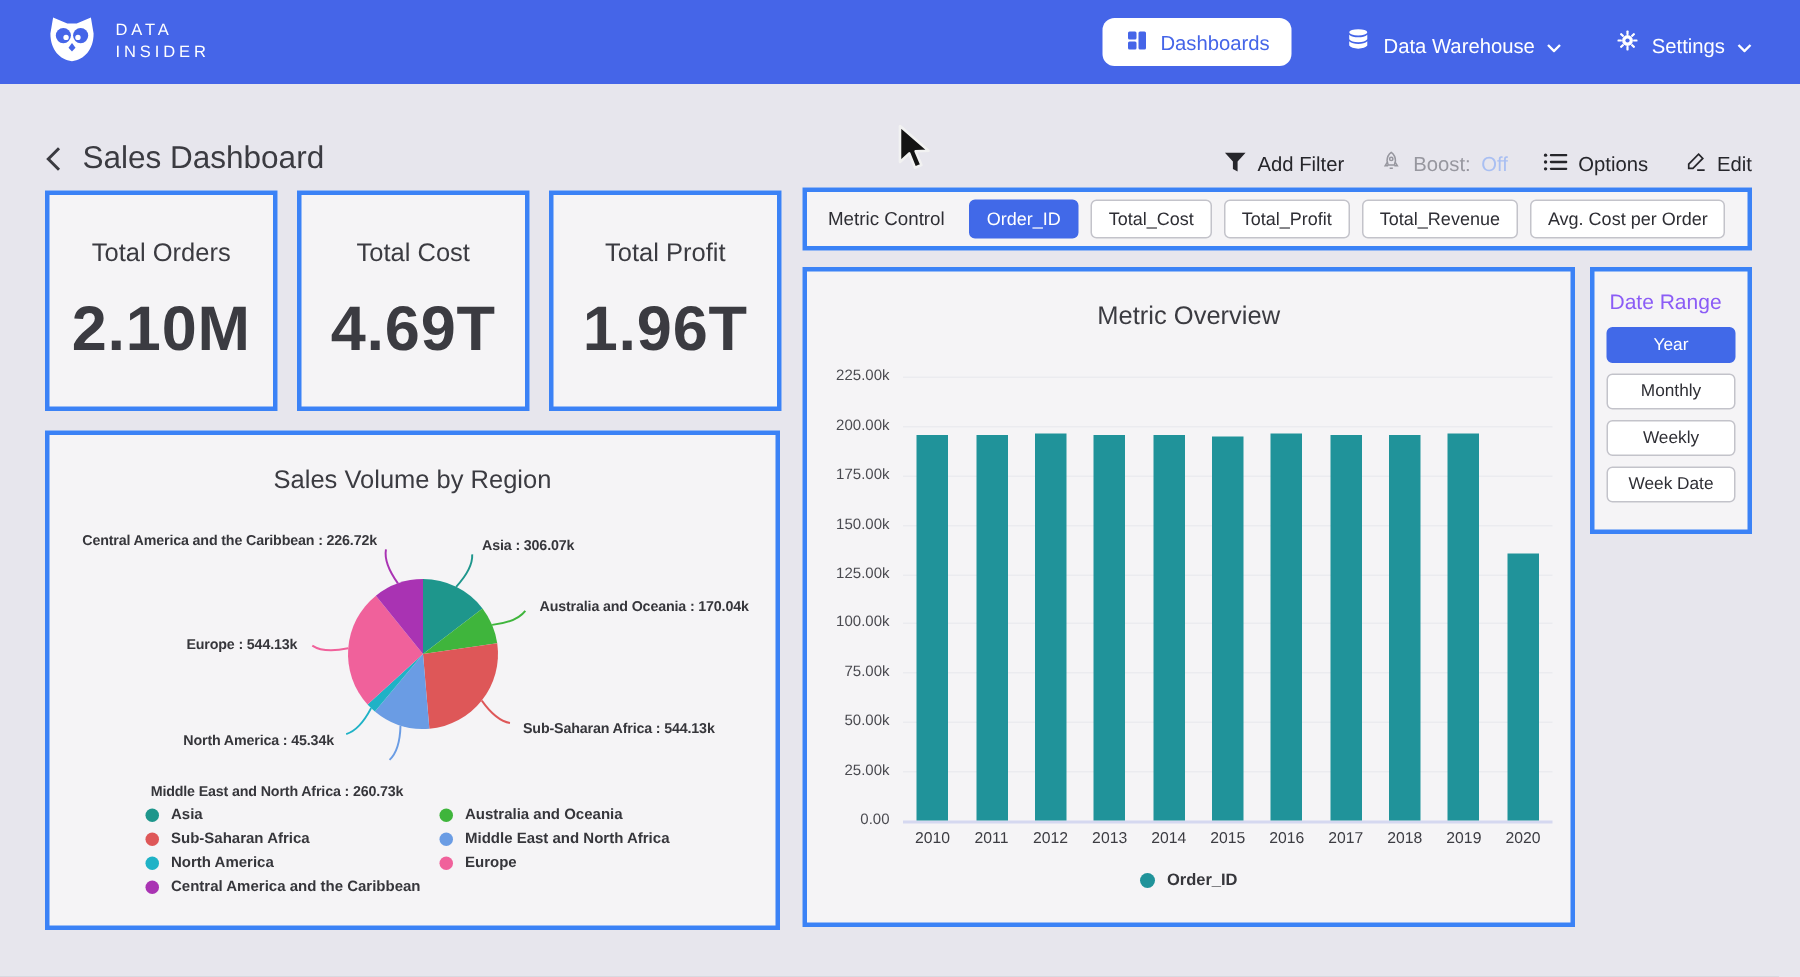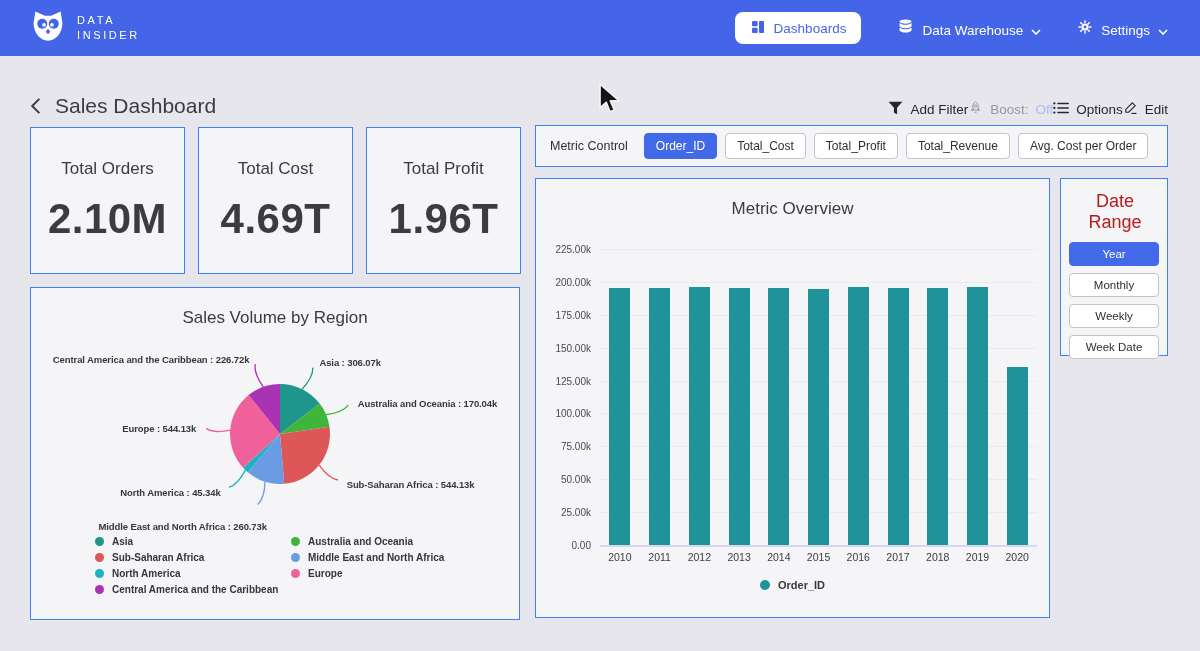--- a/index.html
+++ b/index.html
@@ -16,26 +16,26 @@
   .nav-right { margin-left:auto; display:flex; align-items:center; gap:36px; }
   .nav-pill { background:#fff; border:none; color:#4565E8; border-radius:8px; height:32px;
     display:flex; align-items:center; gap:8px; padding:0 15px; font-size:13.5px; cursor:pointer;
     font-family:inherit; }
   .nav-item { display:flex; align-items:flex-end; gap:8px; color:#fff; font-size:13.5px; cursor:pointer; }
   
   .page-header { position:absolute; top:56px; left:30px; right:32px; height:62px;
     display:flex; align-items:flex-end; }
   .back-btn { display:flex; align-items:center; margin-right:14px; cursor:pointer; background:none; border:none; }
   .page-title { font-size:21px; color:#3b3b41; }
-  .header-actions { margin-left:auto; display:flex; align-items:center; }
+  .header-actions { margin-left:auto; display:flex; align-items:center; gap:24px; }
   .h-action { display:flex; align-items:center; gap:7px; font-size:13.5px; color:#26262b; cursor:pointer; }
   .h-action.muted { color:#97979f; cursor:default; }
   .boost-state { color:#A9BFF2; }
   
-  .card { background:#F5F4F6; border:1px solid #3b82f6; }
+  .card { background:#F5F4F6; border:3px solid #3b82f6; }
   .kpi-card { position:absolute; top:127px; width:155px; height:147px; text-align:center;
     display:flex; flex-direction:column; align-items:center; justify-content:center; gap:16px; }
   .kpi-label { font-size:17px; color:#3b3b41; }
   .kpi-value { font-size:42px; font-weight:bold; color:#3b3b41; letter-spacing:0.5px; }
   
   .metric-strip { position:absolute; top:125px; left:535px; width:633px; height:42px;
     display:flex; align-items:center; padding:0 14px; gap:8px; }
   .metric-label { font-size:12.5px; color:#2e2e34; margin-right:8px; }
   .chip { font-family:inherit; font-size:12px; color:#2e2e34; background:#fff;
     border:1px solid #c3c3ca; border-radius:4px; padding:5px 11px; cursor:pointer; white-space:nowrap; }
@@ -52,21 +52,21 @@
   .bar-slot { flex:1; display:flex; justify-content:center; }
   .bar { width:21px; }
   .x-row { position:absolute; left:0; right:0; top:302px; display:flex; }
   .xlabel { flex:1; text-align:center; font-size:10.5px; color:#3c3c42; }
   .bar-legend { position:absolute; left:0; right:0; top:400px; display:flex;
     justify-content:center; align-items:center; gap:8px; cursor:pointer; }
   .legend-dot { width:10px; height:10px; border-radius:50%; }
   .bar-legend-label { font-size:11px; font-weight:bold; color:#36363b; }
   
   .date-panel { position:absolute; top:178px; left:1060px; width:108px; height:178px; padding:10px 8px; }
-  .date-label { font-size:18px; color:#b91c1c; margin:2px 0 9px 2px;text-align:center; }
+  .date-label { font-size:14px; color:#8b5cf6; margin:2px 0 9px 2px; }
   .date-btn { display:block; width:100%; font-family:inherit; font-size:11.5px; color:#2e2e34;
     background:#fff; border:1px solid #c3c3ca; border-radius:4px; padding:5px 0; margin-bottom:7px;
     cursor:pointer; }
   .date-btn.chip-selected { background:#4169E8; border-color:#4169E8; color:#fff; }
   
   .pie-panel { position:absolute; top:287px; left:30px; width:490px; height:333px; }
   .pie-stage { position:absolute; left:0; right:0; top:48px; height:197px; }
   .pie-stage svg { position:absolute; left:0; top:0; }
   .pie-label { position:absolute; font-size:9.5px; font-weight:bold; color:#36363b;
     white-space:nowrap; letter-spacing:-0.1px; }

